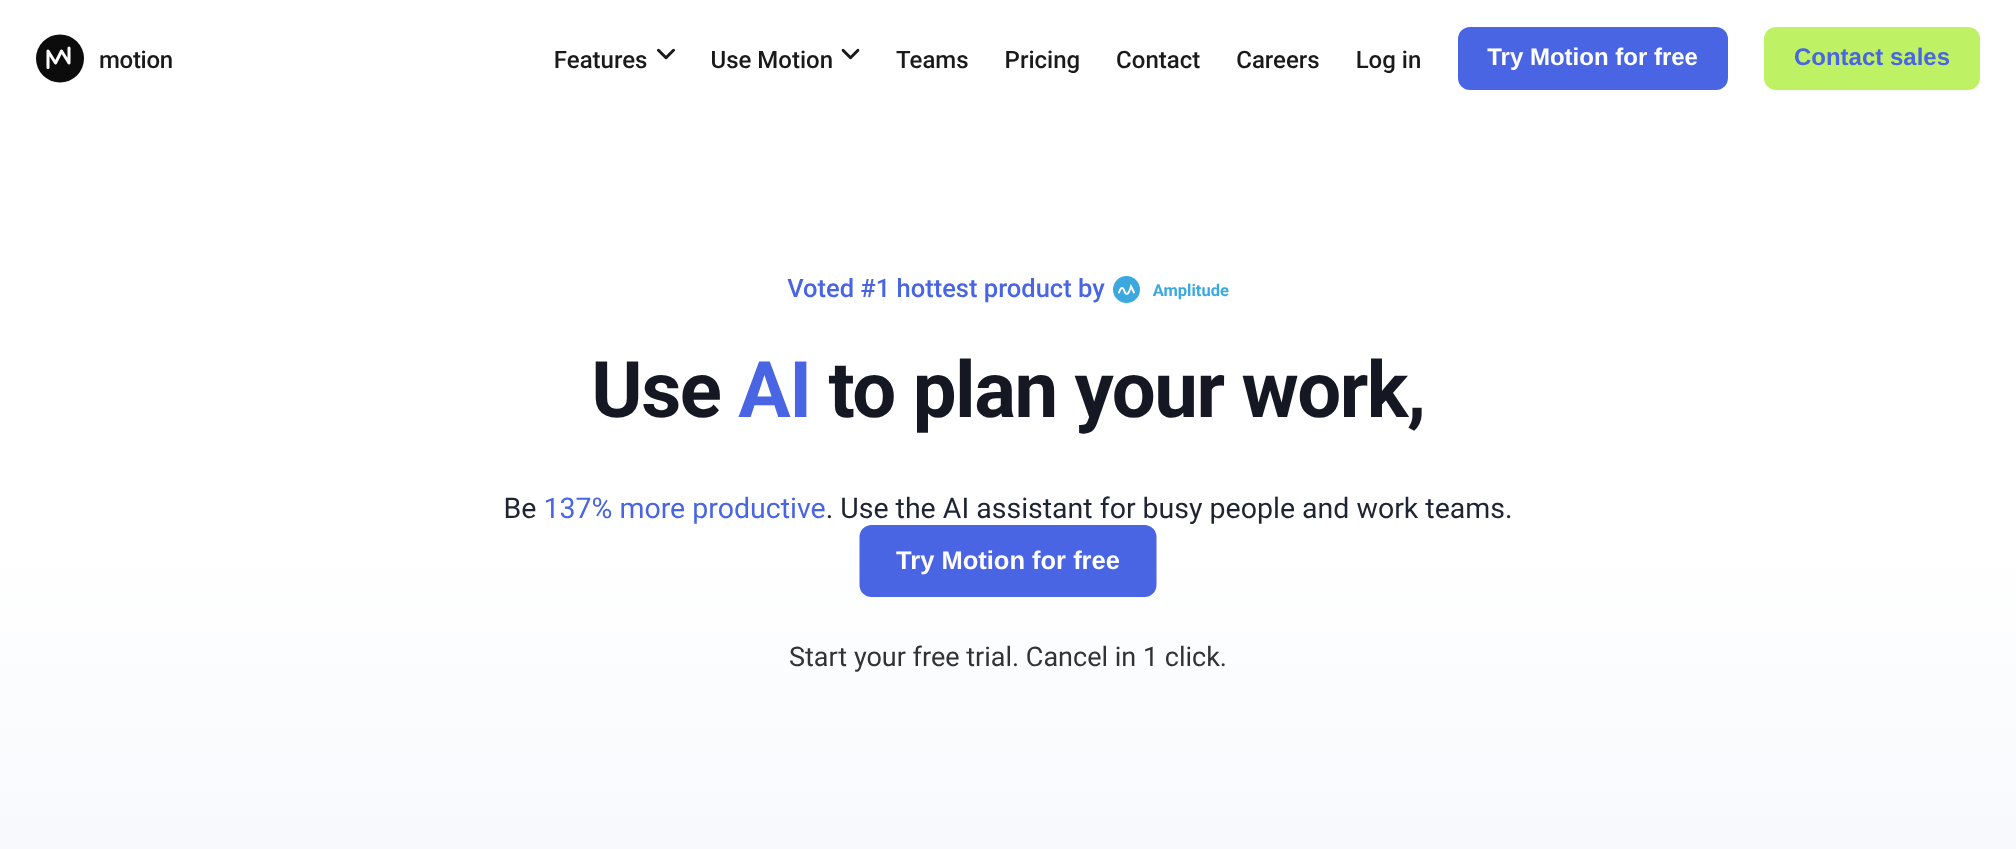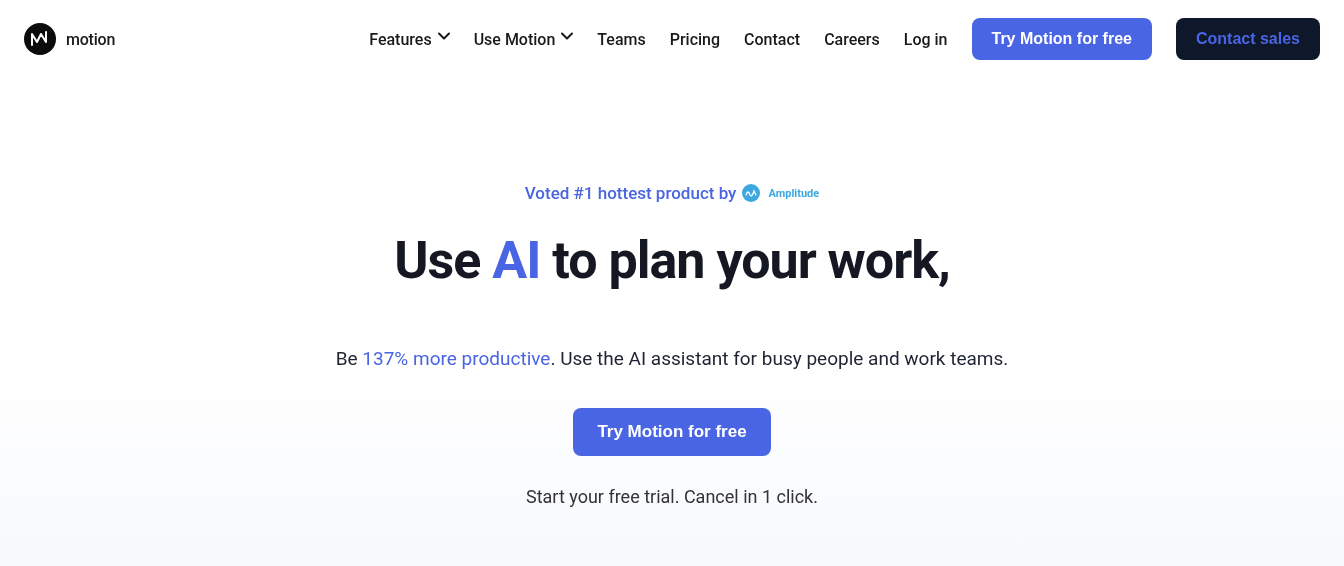--- a/index.html
+++ b/index.html
@@ -80,21 +80,21 @@
       font-weight: 600;
       cursor: pointer;
       border: none;
       text-align: center;
     }
     .btn-primary {
       background: #4965e3;
       color: #ffffff;
     }
     .btn-secondary {
-      background: #0f172a;
+      background: #bef264;
       color: #4965e3;
     }
     .hero {
       text-align: center;
       padding-top: 105px;
       max-width: 1000px;
       margin: 0 auto;
     }
     .badge {
       display: inline-flex;
@@ -119,29 +119,28 @@
       color: #3ba9e0;
       font-weight: 700;
       font-size: 11px;
     }
     .hero-title {
       font-size: 52px;
       font-weight: 700;
       color: #151823;
       line-height: 1.3;
       letter-spacing: -1px;
-      margin-bottom: 52px;
+      margin-bottom: 32px;
     }
     .hero-title .accent {
       color: #4965e3;
     }
     .hero-subtitle {
       font-size: 19px;
       color: #1f2433;
-      margin-bottom: 38px;
       font-weight: 400;
     }
     .hero-subtitle .accent {
       color: #4965e3;
     }
     .hero-cta {
       display: inline-block;
       padding: 14px 24px;
       background: #4965e3;
       color: #ffffff;

